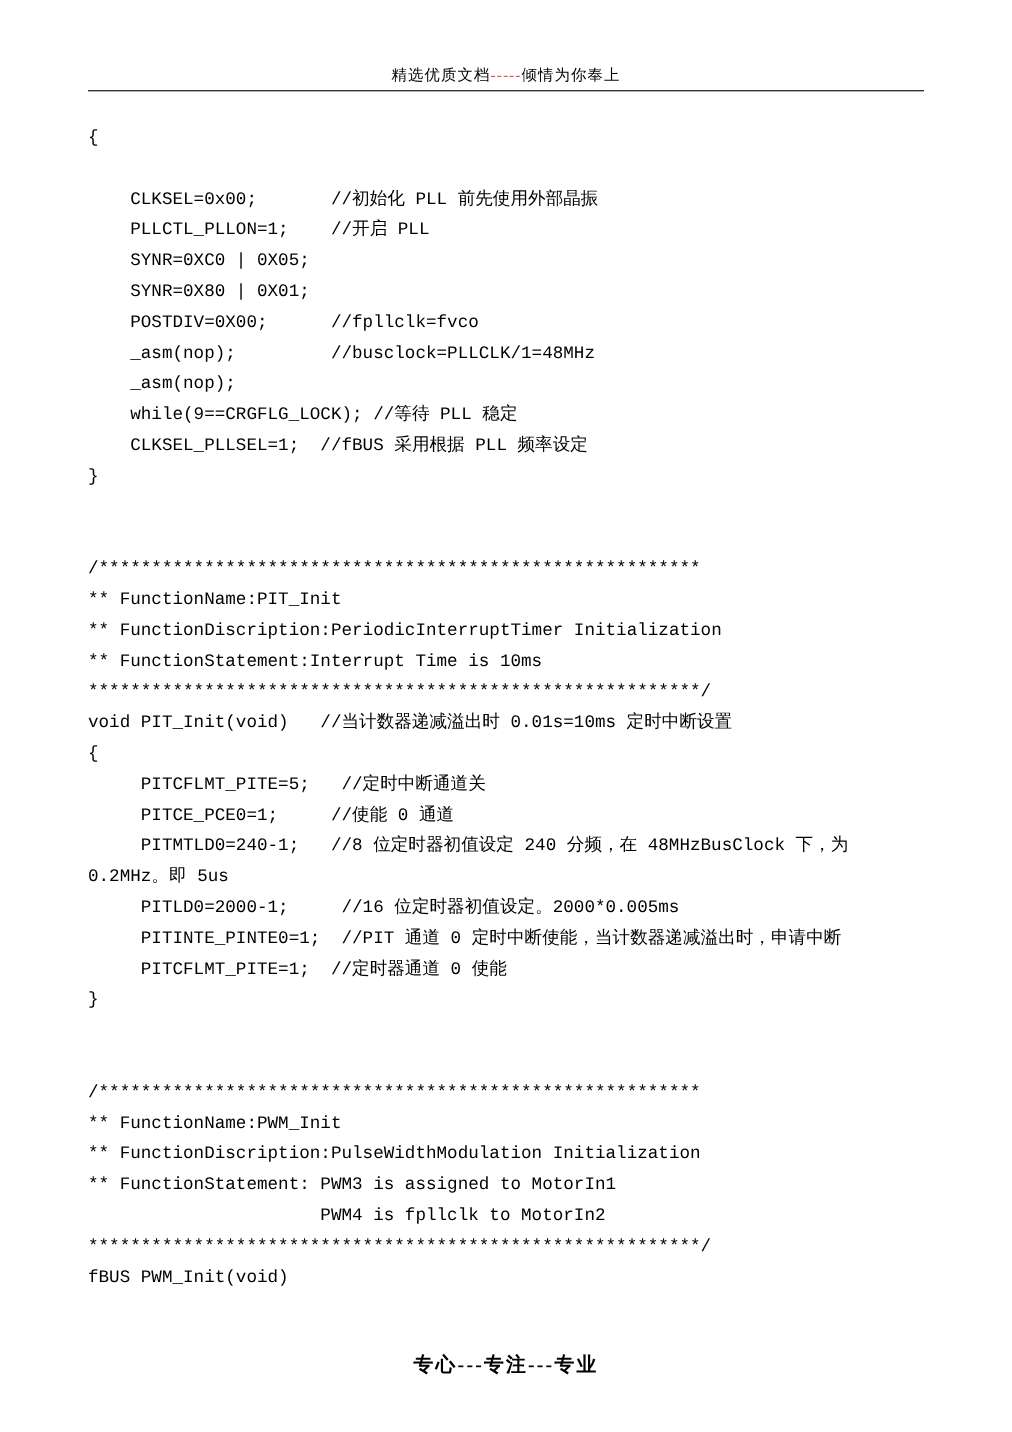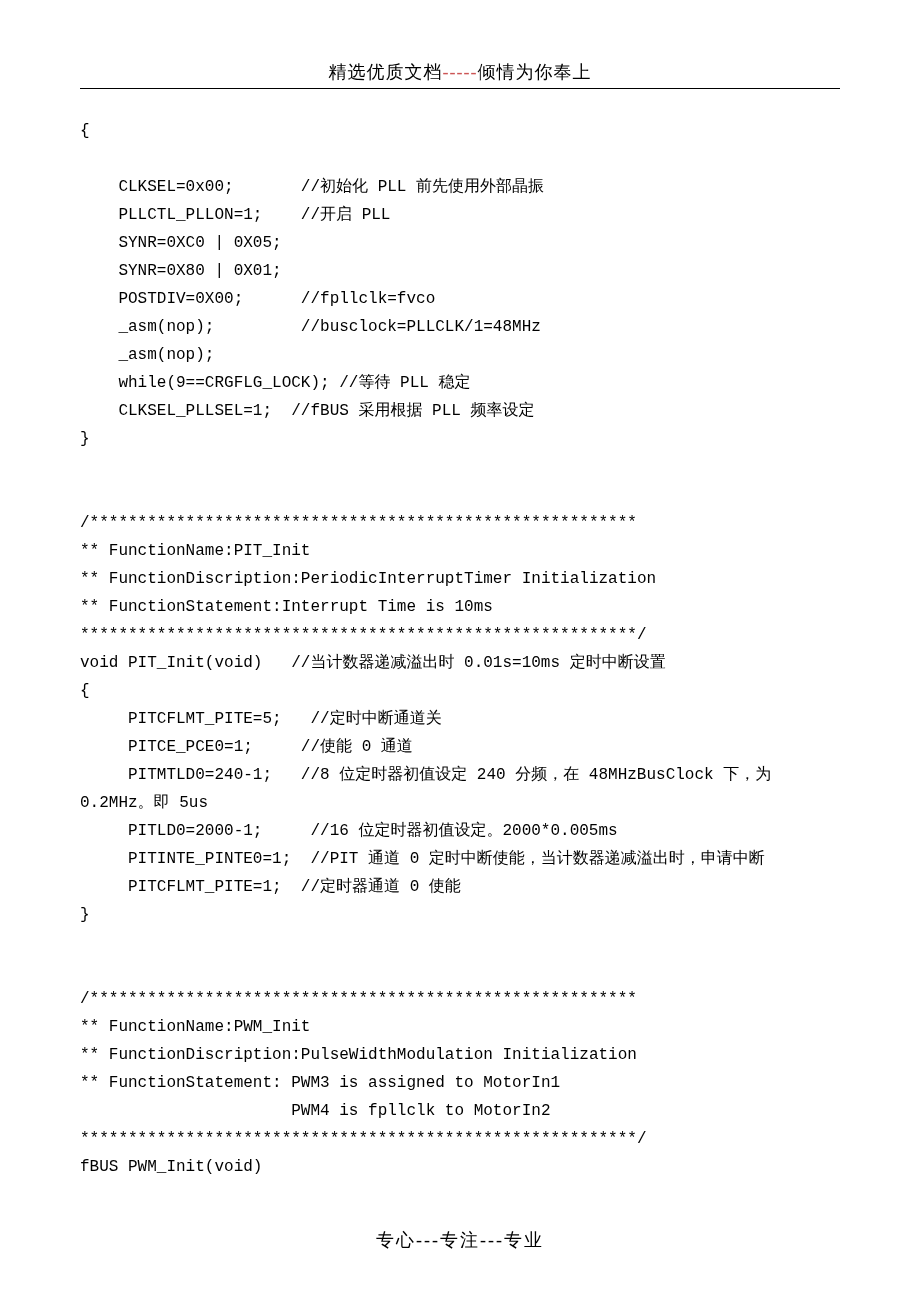--- a/index.html
+++ b/index.html
@@ -10,21 +10,21 @@
     font-family: "SimSun", "宋体", serif;
     font-size: 16px;
     color: #000000;
     position: relative;
   }
   .page {
     padding: 60px 80px 40px 80px;
   }
   .header {
     text-align: center;
-    font-size: 18px;
+    font-size: 14px;
     color: #000000;
     padding-bottom: 4px;
     letter-spacing: 1px;
   }
   .header-red {
     color: #cc5555;
   }
   .hr-line {
     border: none;
     border-top: 1px solid #000000;
@@ -38,20 +38,21 @@
     color: #000000;
   }
   .footer {
     position: absolute;
     bottom: 50px;
     left: 0;
     right: 0;
     text-align: center;
     font-size: 18px;
     letter-spacing: 2px;
+    font-weight: bold;
   }
 </style>
 </head>
 <body>
 
 <div class="page">
   <div class="header">
     <span>精选优质文档</span><span class="header-red">-----</span><span>倾情为你奉上</span>
   </div>
   <hr class="hr-line">

